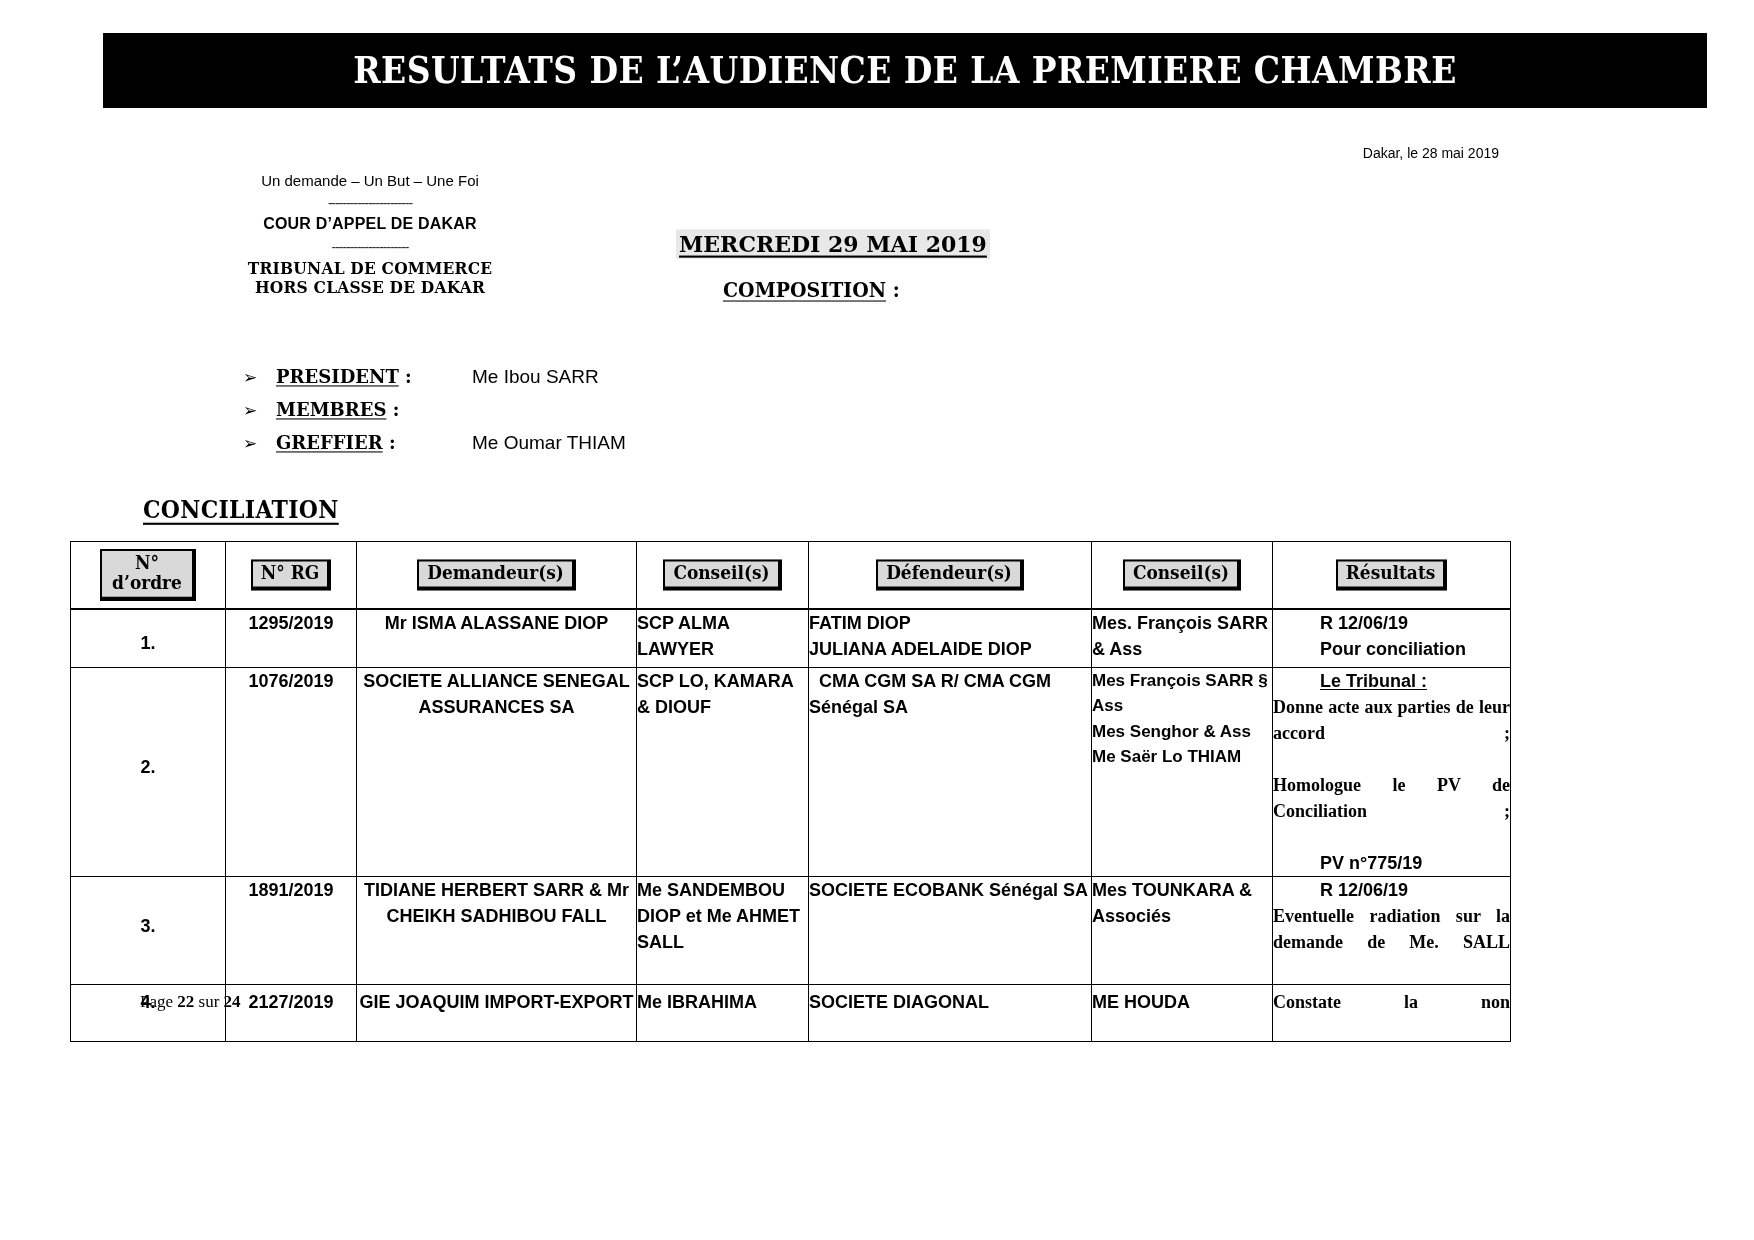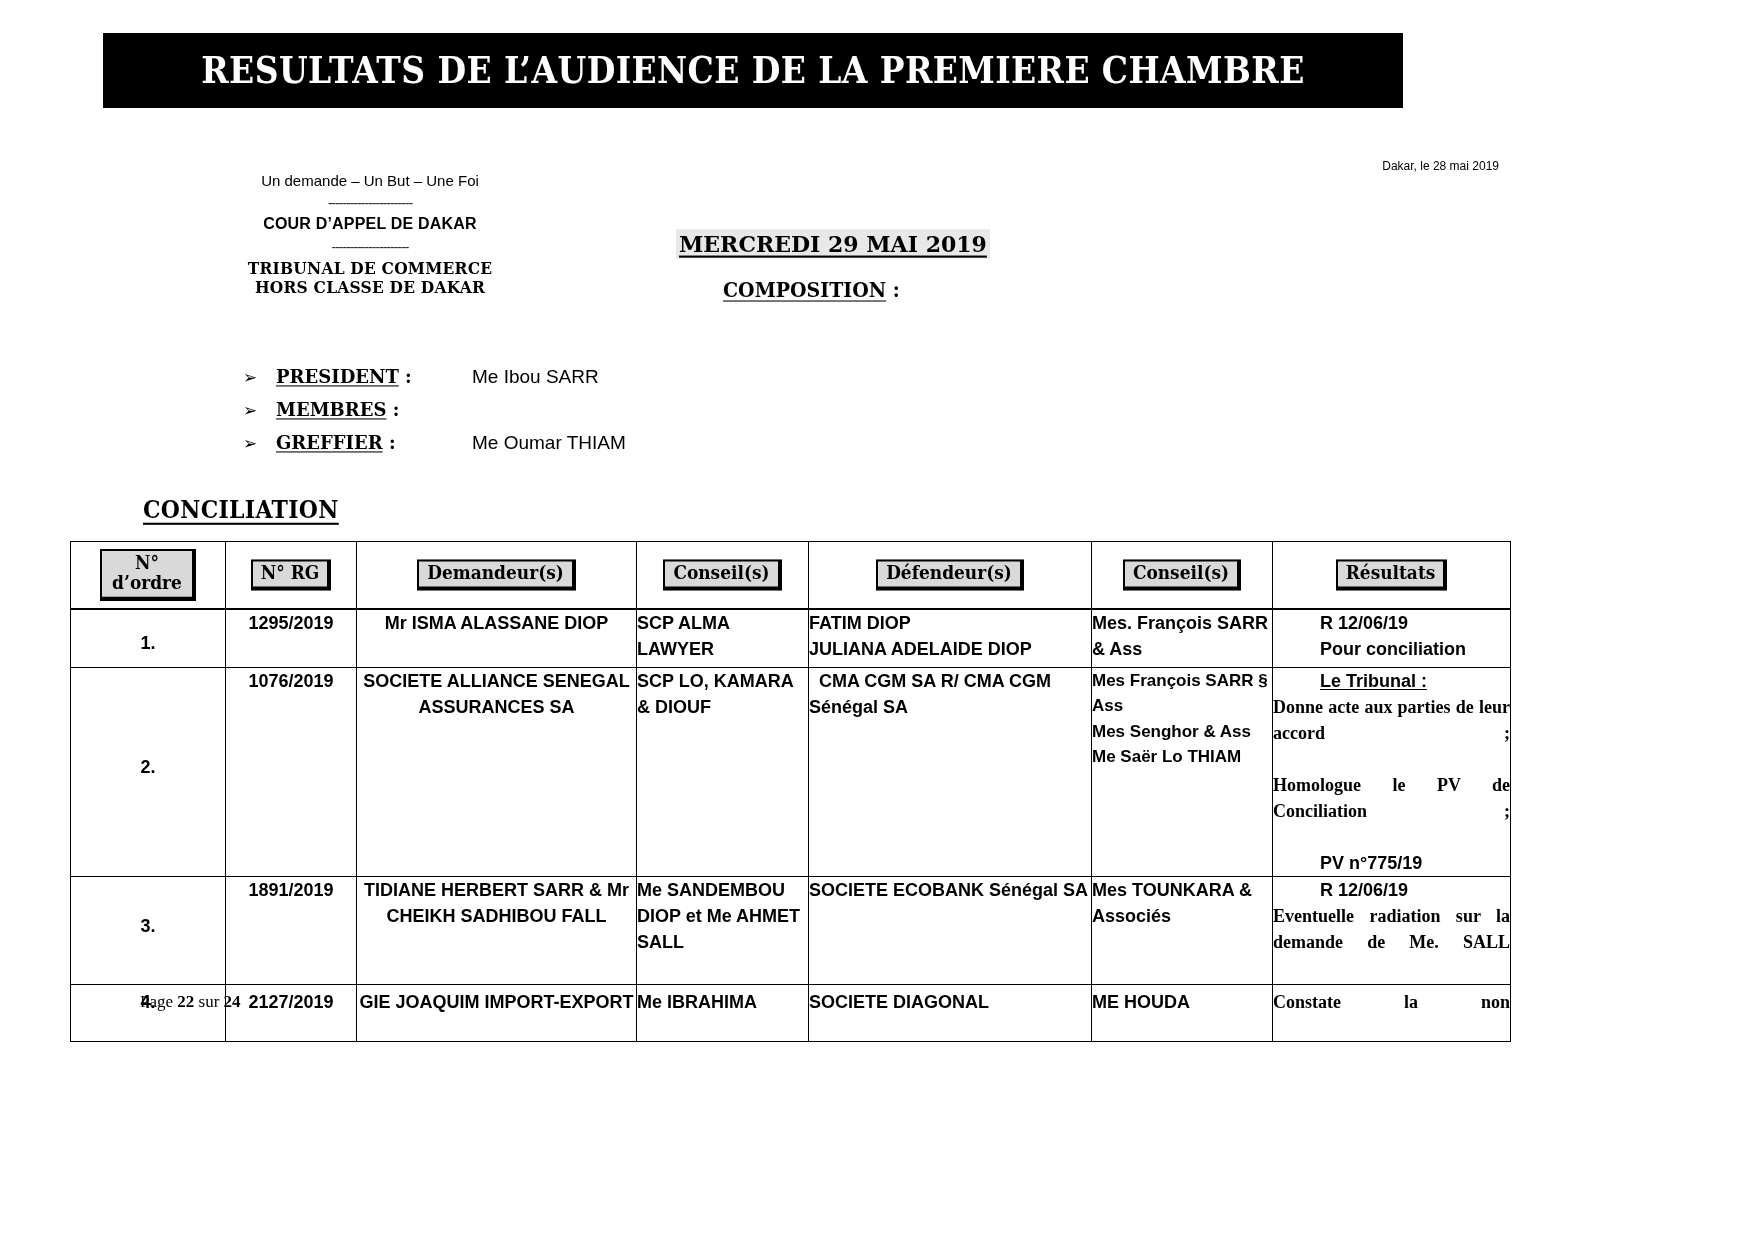--- a/index.html
+++ b/index.html
@@ -14,21 +14,21 @@
     color: #000000;
     position: relative;
     overflow: hidden;
   }
 
   
   .banner {
     position: absolute;
     left: 103px;
     top: 33px;
-    width: 1300px;
+    width: 1604px;
     height: 75px;
     background: #000000;
     display: flex;
     align-items: center;
     justify-content: center;
   }
   .banner-title {
     color: #ffffff;
     font-family: "DejaVu Serif", serif;
     font-weight: bold;
@@ -36,24 +36,23 @@
     letter-spacing: 0.4px;
     white-space: nowrap;
     transform: scaleY(1.12);
   }
 
   
   .doc-date {
     position: absolute;
     right: 255px;
     top: 145px;
-    font-size: 12px;
-    font-family: "Liberation Sans", sans-serif;
-    white-space: nowrap;
-    margin-top: 14px;
+    font-size: 14px;
+    font-family: "Liberation Sans", sans-serif;
+    white-space: nowrap;
   }
 
   
   .letterhead {
     position: absolute;
     left: 160px;
     top: 168px;
     width: 420px;
     text-align: center;
   }

